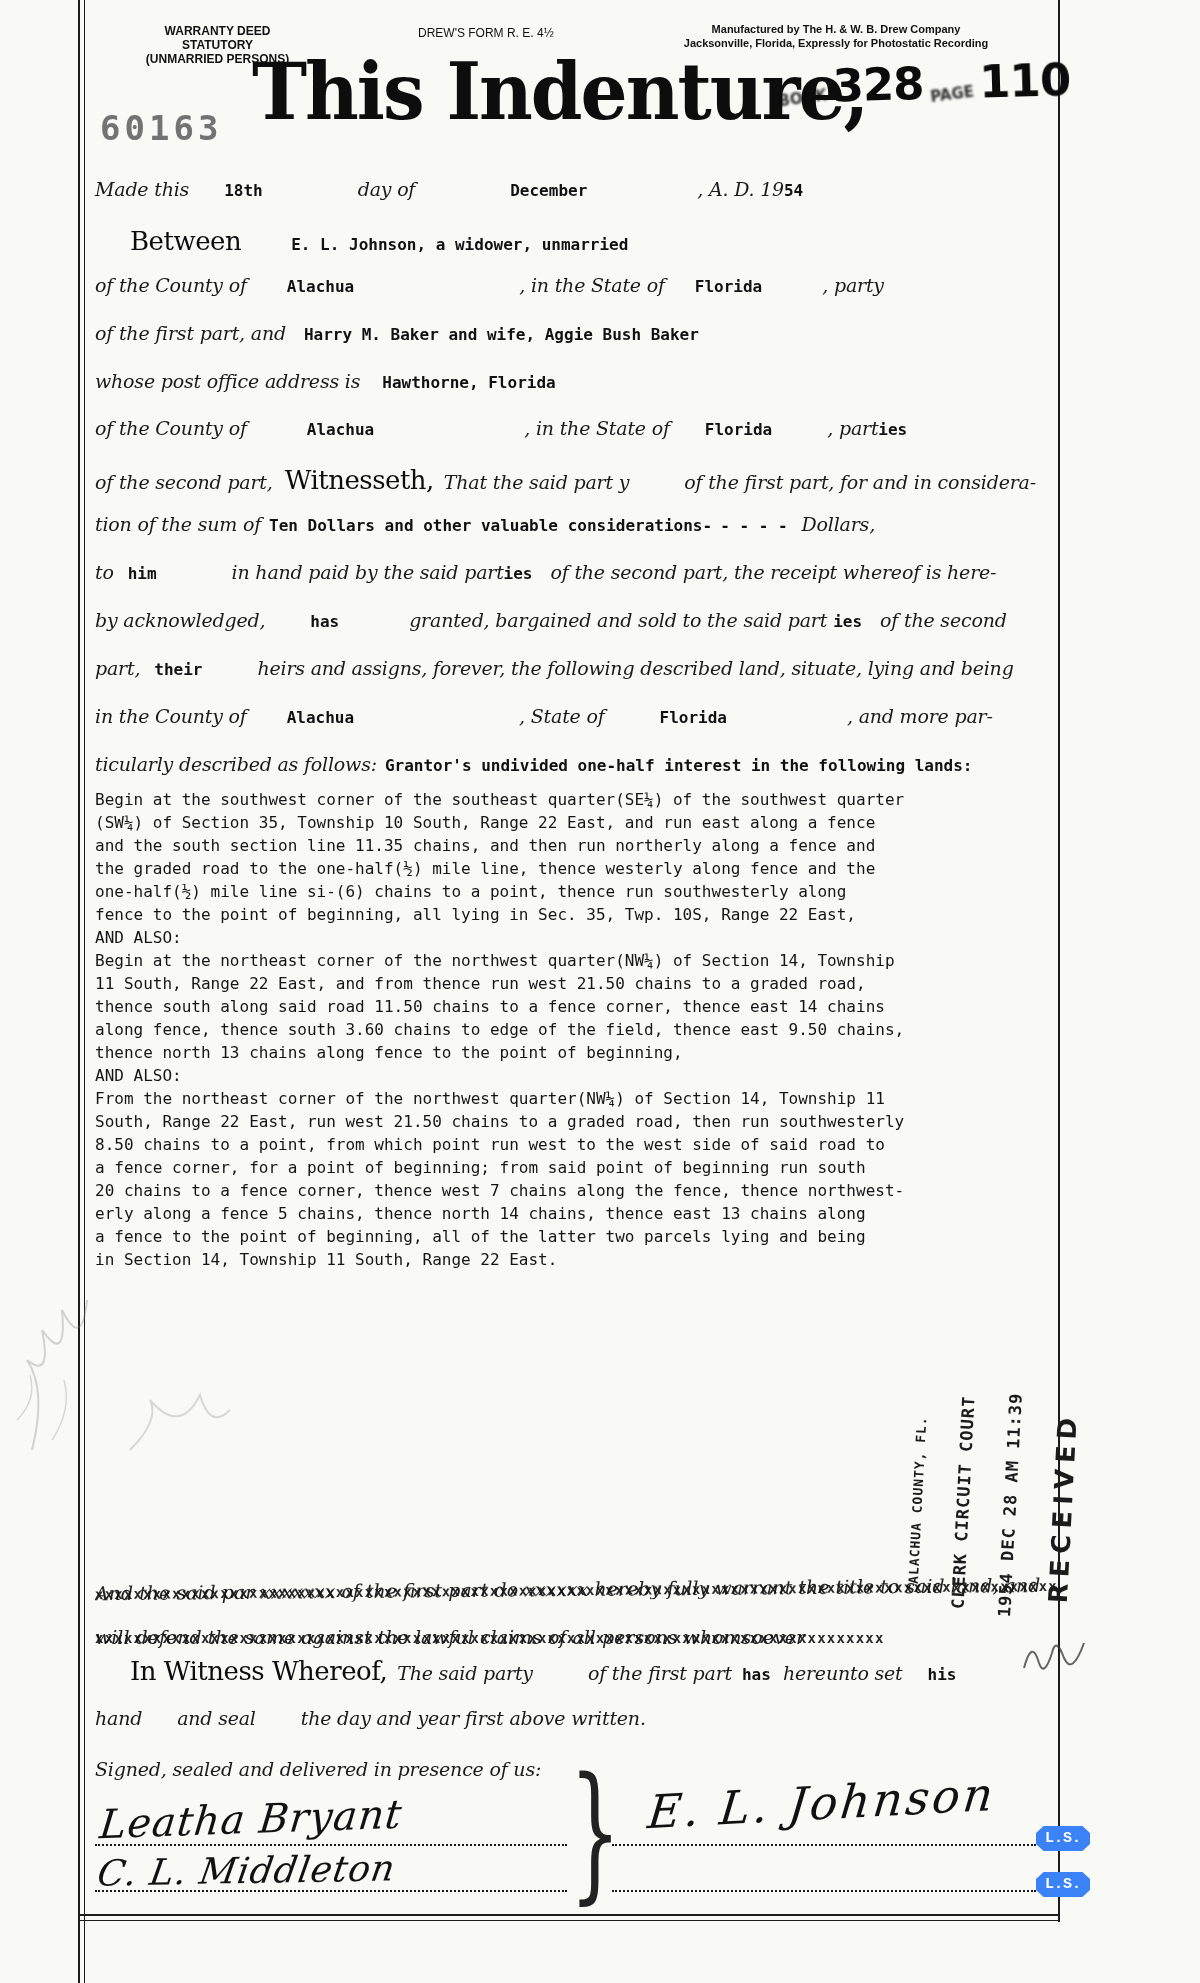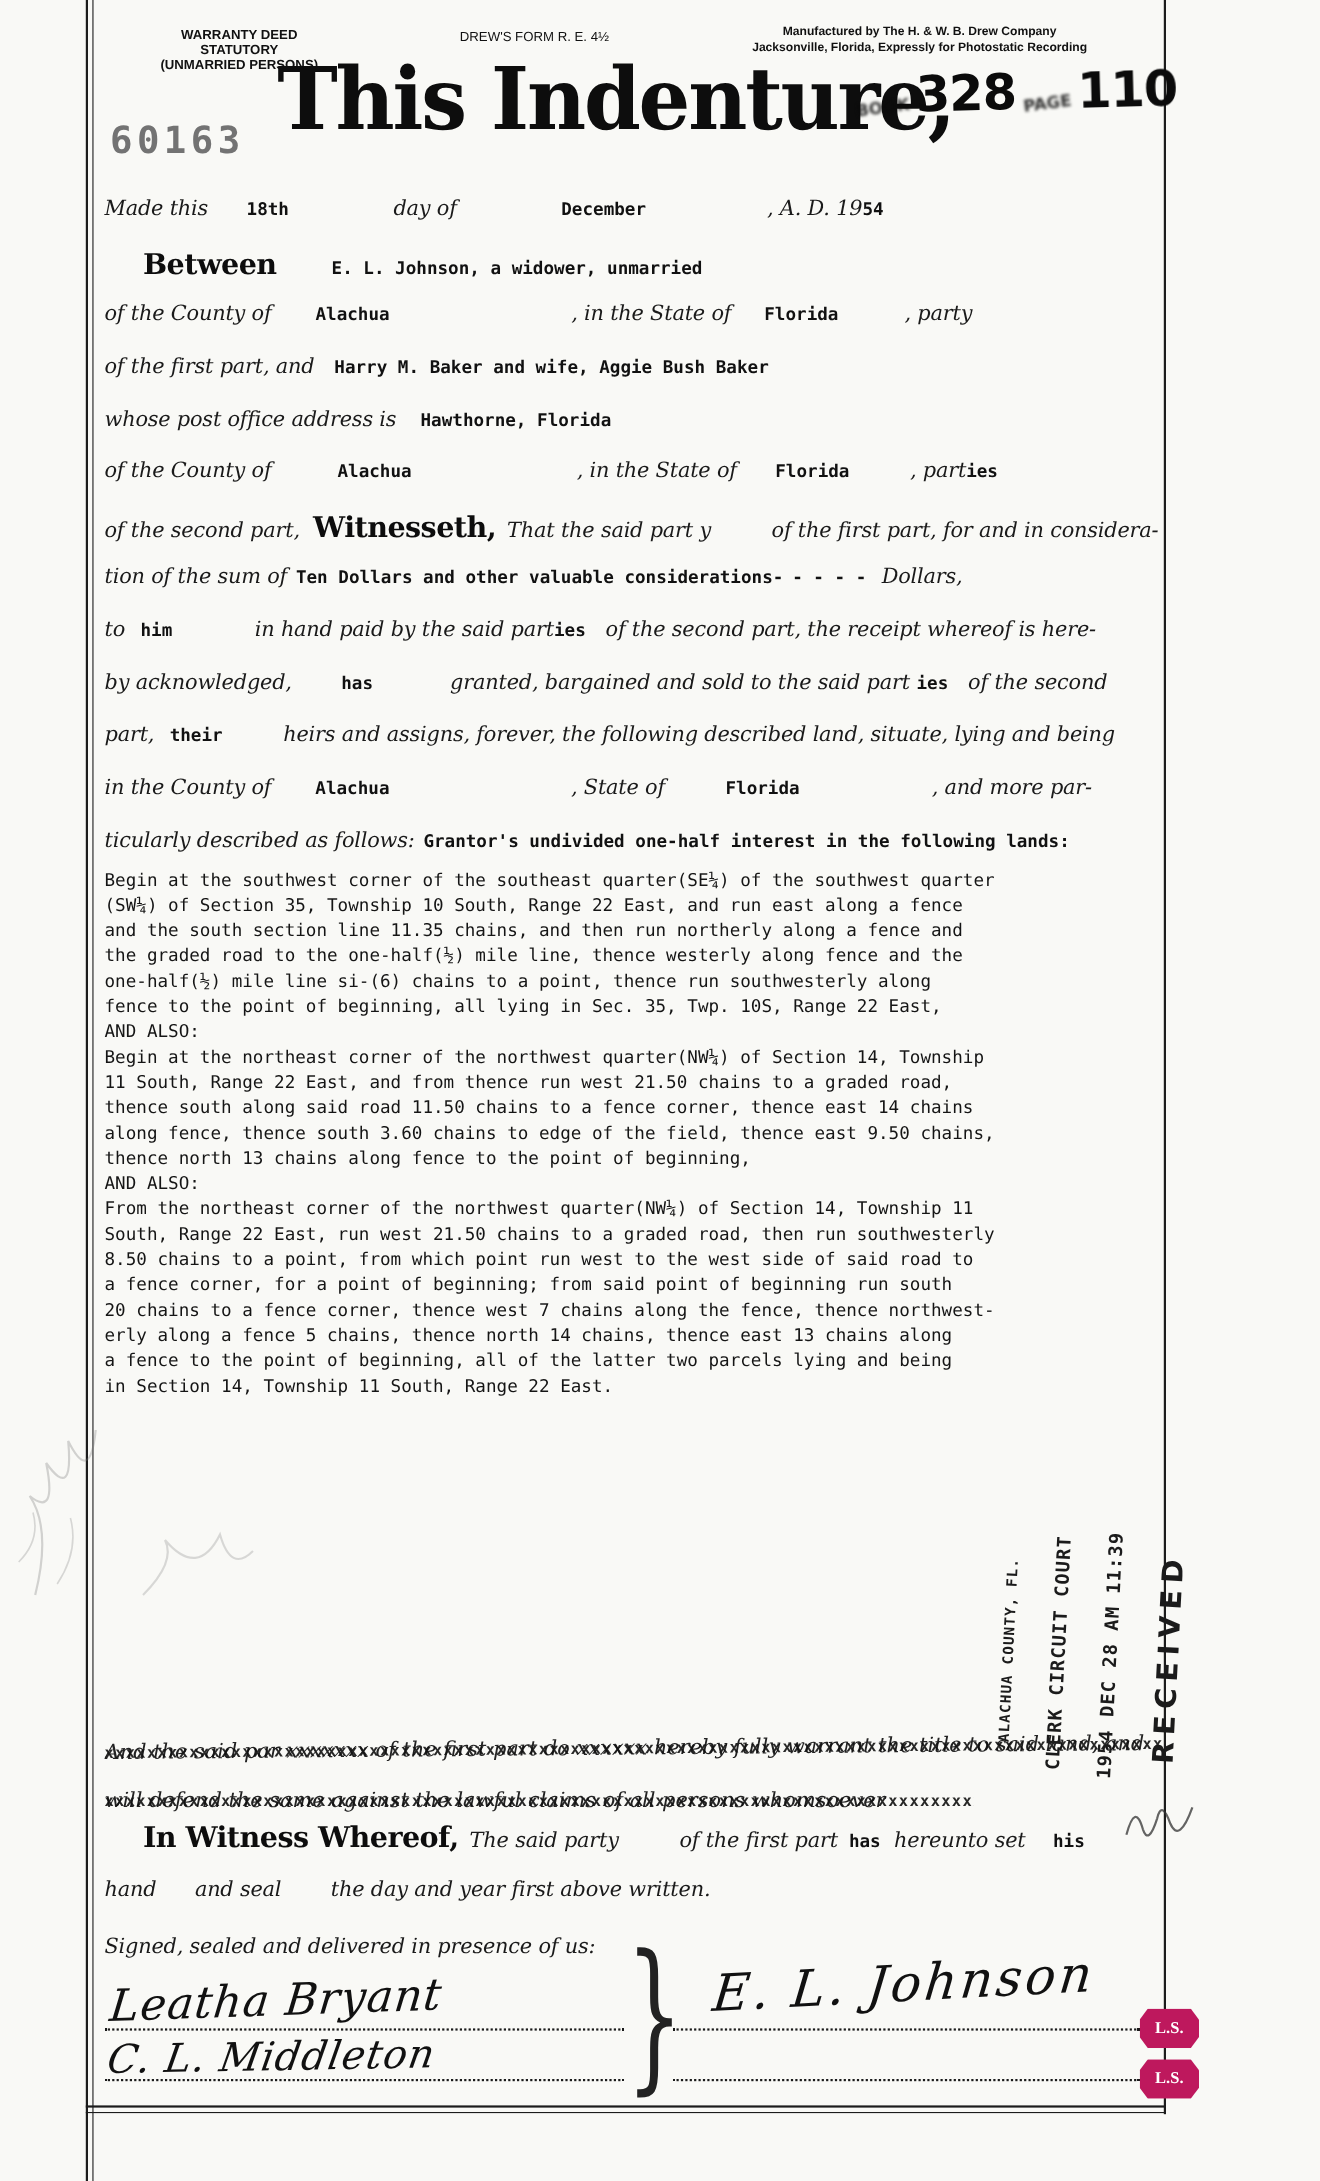--- a/index.html
+++ b/index.html
@@ -28,21 +28,21 @@
   .stamp-word{font-family:"DejaVu Sans",sans-serif;font-weight:bold;font-size:15px;
     filter:blur(1.3px);transform:rotate(-6deg);opacity:.85;}
   .stamp-num{font-family:"DejaVu Sans",sans-serif;font-weight:bold;font-size:45px;line-height:40px;
     letter-spacing:-1px;}
   .stamp-num.smudged{filter:blur(.4px);}
   
   .deed-body{position:absolute;left:95px;top:178px;width:980px;}
   .bline{display:flex;align-items:baseline;height:47.9px;white-space:nowrap;}
   .seg-p{font-family:"DejaVu Serif",serif;font-style:italic;font-size:19px;letter-spacing:-.2px;color:#1a1a1a;}
   .seg-m{font-family:"DejaVu Sans Mono",monospace;font-weight:bold;font-size:16px;color:#111;}
-  .seg-b{font-family:"DejaVu Serif",serif;font-weight:bold;font-size:26px;letter-spacing:-.5px;color:#0d0d0d;}
+  .seg-b{font-family:"DejaVu Serif",serif;font-weight:normal;font-size:26px;letter-spacing:-.5px;color:#0d0d0d;}
   .gap{display:inline-block;height:1px;}
   
   .description{position:absolute;left:95px;top:788px;width:980px;}
   .dline{font-family:"DejaVu Sans Mono",monospace;font-weight:normal;font-size:16px;line-height:23px;
     white-space:nowrap;color:#151515;}
   
   .received-stamp{position:absolute;left:856px;top:1420px;width:276px;height:168px;
     transform:rotate(-87deg);display:flex;flex-direction:column;justify-content:space-between;
     text-align:center;color:#1b1b1b;z-index:6;}
   .rs-small{font-family:"DejaVu Sans Mono",monospace;font-weight:bold;font-size:13px;letter-spacing:1px;}
@@ -64,22 +64,22 @@
   .dot-w1{left:95px;top:1843px;width:472px;}
   .dot-w2{left:95px;top:1889px;width:472px;}
   .dot-g1{left:612px;top:1843px;width:424px;}
   .dot-g2{left:612px;top:1889px;width:424px;}
   .brace{position:absolute;left:548px;top:1758px;font-family:"DejaVu Serif",serif;font-size:148px;
     line-height:148px;color:#222;transform:scaleX(.55);}
   .sig{position:absolute;font-family:"DejaVu Serif",serif;font-style:italic;color:#111;white-space:nowrap;}
   .sig-witness1{left:100px;top:1796px;font-size:40px;transform:rotate(-2deg) skewX(-8deg);letter-spacing:1px;}
   .sig-witness2{left:98px;top:1850px;font-size:36px;transform:rotate(-1deg) skewX(-10deg);letter-spacing:1px;}
   .sig-grantor{left:648px;top:1776px;font-size:46px;transform:rotate(-3deg) skewX(-9deg);letter-spacing:3px;}
-  .seal{position:absolute;left:1036px;width:54px;height:36px;background:#be185d;color:#fff;
-    display:flex;align-items:center;justify-content:center;font-family:Liberation Serif, serif;
+  .seal{position:absolute;left:1036px;width:54px;height:25px;background:#3b82f6;color:#fff;
+    display:flex;align-items:center;justify-content:center;font-family:Liberation Mono, monospace;
     font-weight:bold;font-size:15px;
     clip-path:polygon(14% 0,86% 0,100% 28%,100% 72%,86% 100%,14% 100%,0 72%,0 28%);}
   .seal1{top:1826px;}
   .seal2{top:1872px;}
   .squiggle{position:absolute;}
 </style>
 </head>
 <body>
 
 <div class="page">

